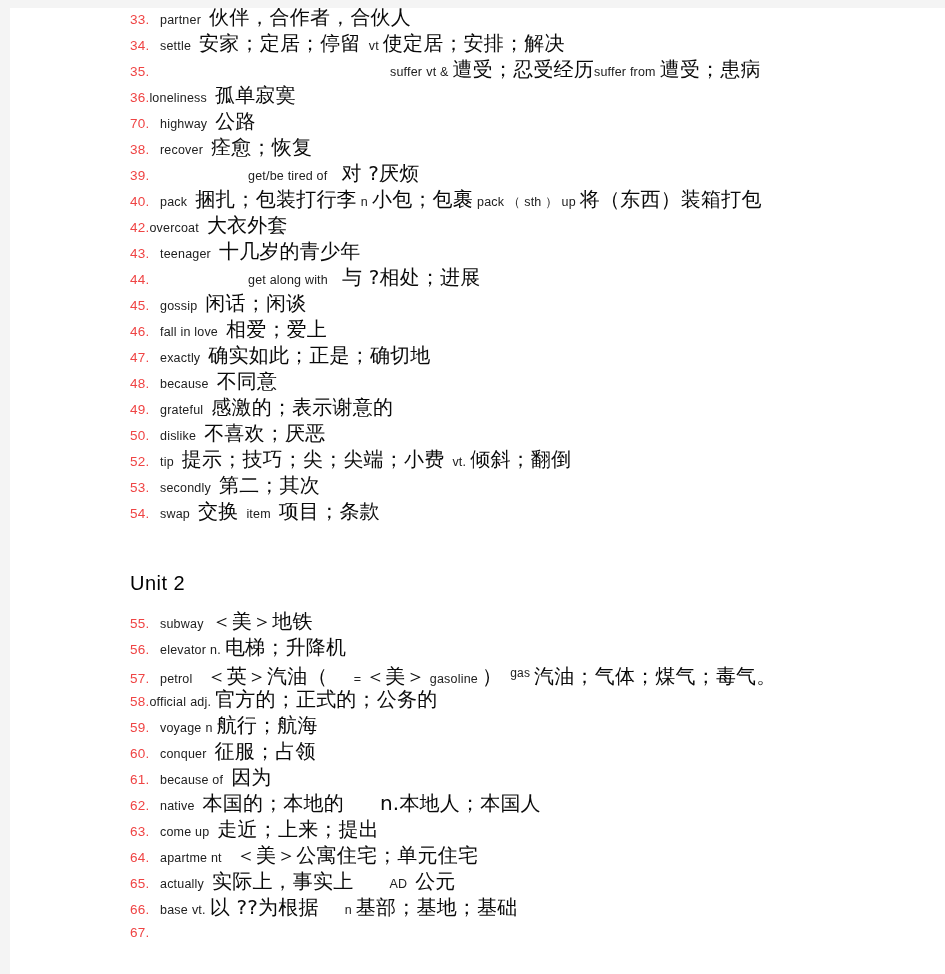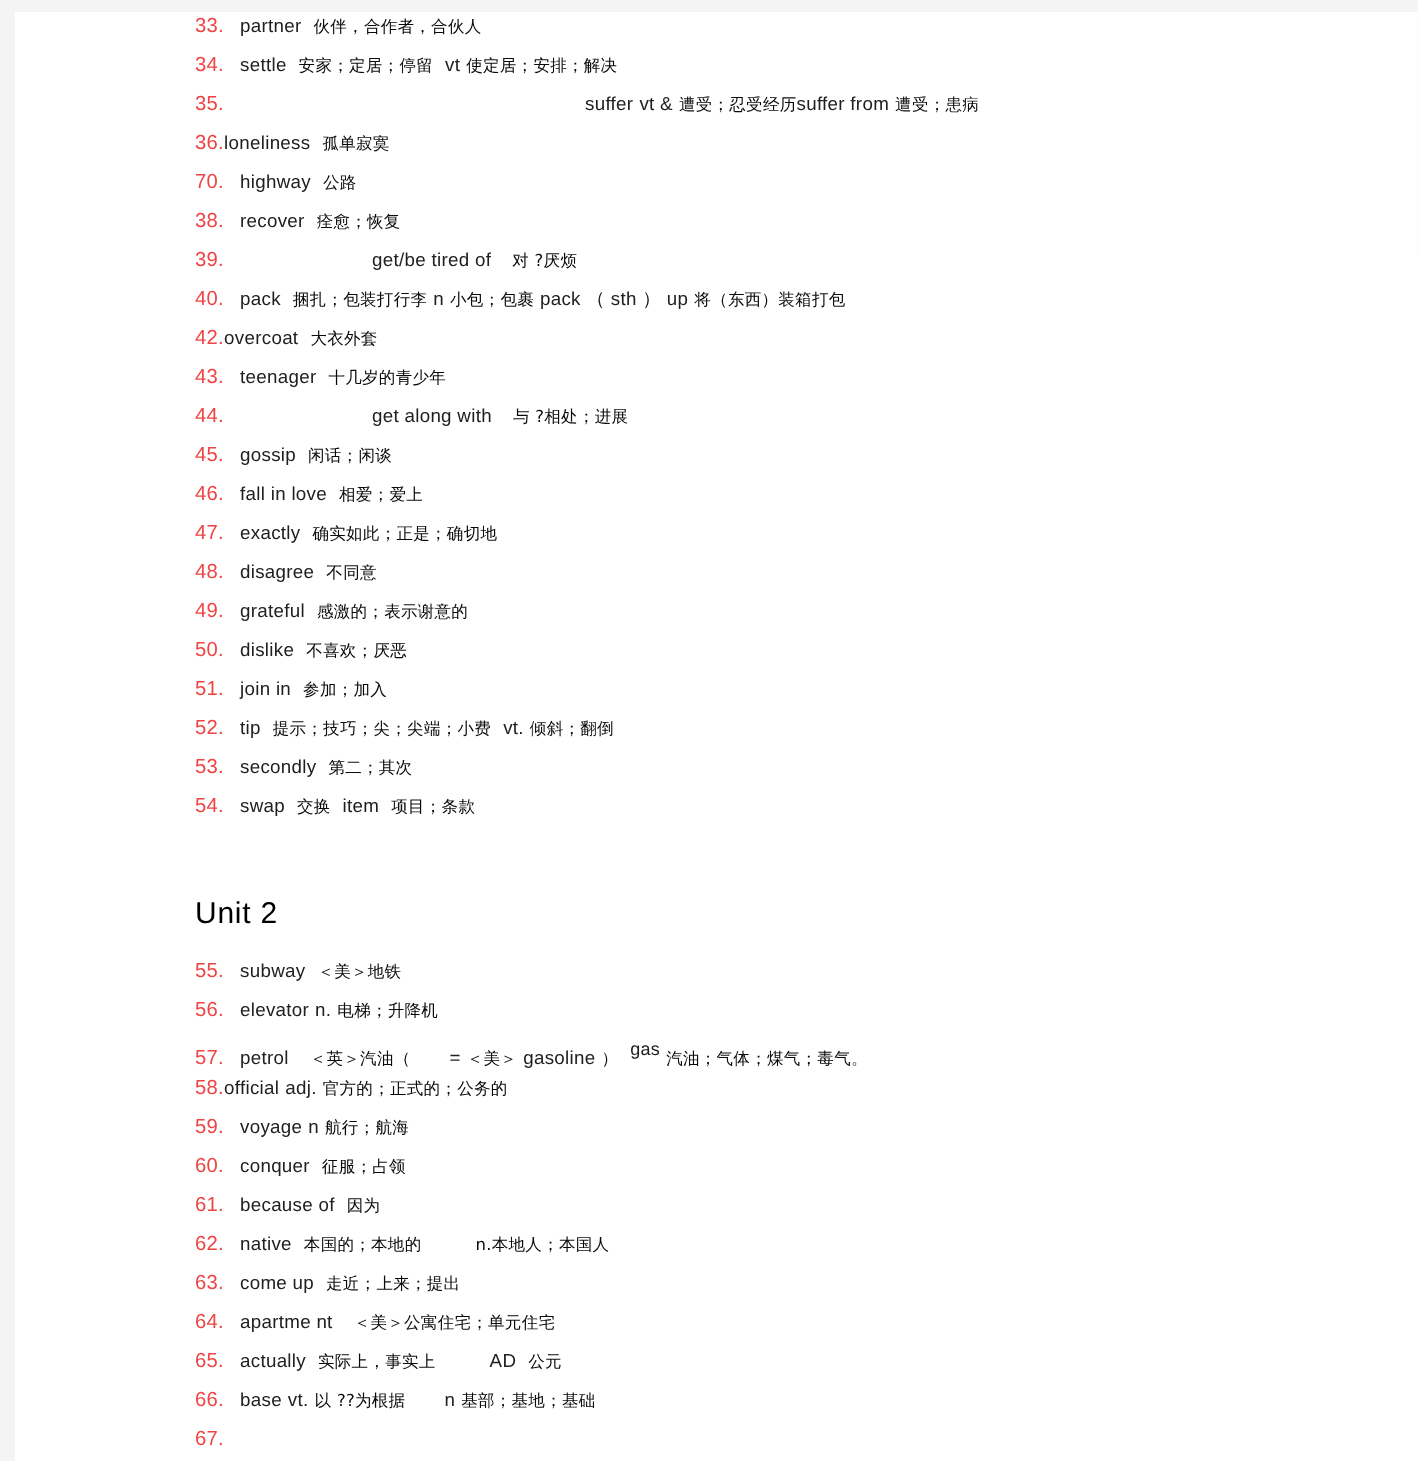--- a/index.html
+++ b/index.html
@@ -49,21 +49,21 @@
     width: auto;
     padding-right: 0;
   }
   .en {
     font-family: Liberation Sans, sans-serif;
     font-size: 12.5px;
     color: #202020;
   }
   .cn {
     font-family: "DejaVu Sans", "Liberation Sans", sans-serif;
-    font-size: 11px;
+    font-size: 20px;
     color: #0a0a0a;
   }
   .sp {
     display: inline-block;
   }
   .sp4 { width: 4px; }
   .sp8 { width: 8px; }
   .sp14 { width: 14px; }
   .sp26 { width: 26px; }
   .sp36 { width: 36px; }
@@ -144,34 +144,31 @@
 
     <div class="entry">
       <span class="num w">46.</span><span class="en">fall in love</span><span class="sp sp8"></span><span class="cn">相爱；爱上</span>
     </div>
 
     <div class="entry">
       <span class="num w">47.</span><span class="en">exactly</span><span class="sp sp8"></span><span class="cn">确实如此；正是；确切地</span>
     </div>
 
     <div class="entry">
-      <span class="num w">48.</span><span class="en">disagree</span><span class="sp sp8"></span><span class="cn">不同意</span>
+      <span class="num w">48.</span><span class="en">because</span><span class="sp sp8"></span><span class="cn">不同意</span>
     </div>
 
     <div class="entry">
       <span class="num w">49.</span><span class="en">grateful</span><span class="sp sp8"></span><span class="cn">感激的；表示谢意的</span>
     </div>
 
     <div class="entry">
       <span class="num w">50.</span><span class="en">dislike</span><span class="sp sp8"></span><span class="cn">不喜欢；厌恶</span>
     </div>
 
-    <div class="entry">
-      <span class="num w">51.</span><span class="en">join in</span><span class="sp sp8"></span><span class="cn">参加；加入</span>
-    </div>
 
     <div class="entry">
       <span class="num w">52.</span><span class="en">tip</span><span class="sp sp8"></span><span class="cn">提示；技巧；尖；尖端；小费</span><span class="sp sp8"></span><span class="en">vt.</span><span class="sp sp4"></span><span class="cn">倾斜；翻倒</span>
     </div>
 
     <div class="entry">
       <span class="num w">53.</span><span class="en">secondly</span><span class="sp sp8"></span><span class="cn">第二；其次</span>
     </div>
 
     <div class="entry">

